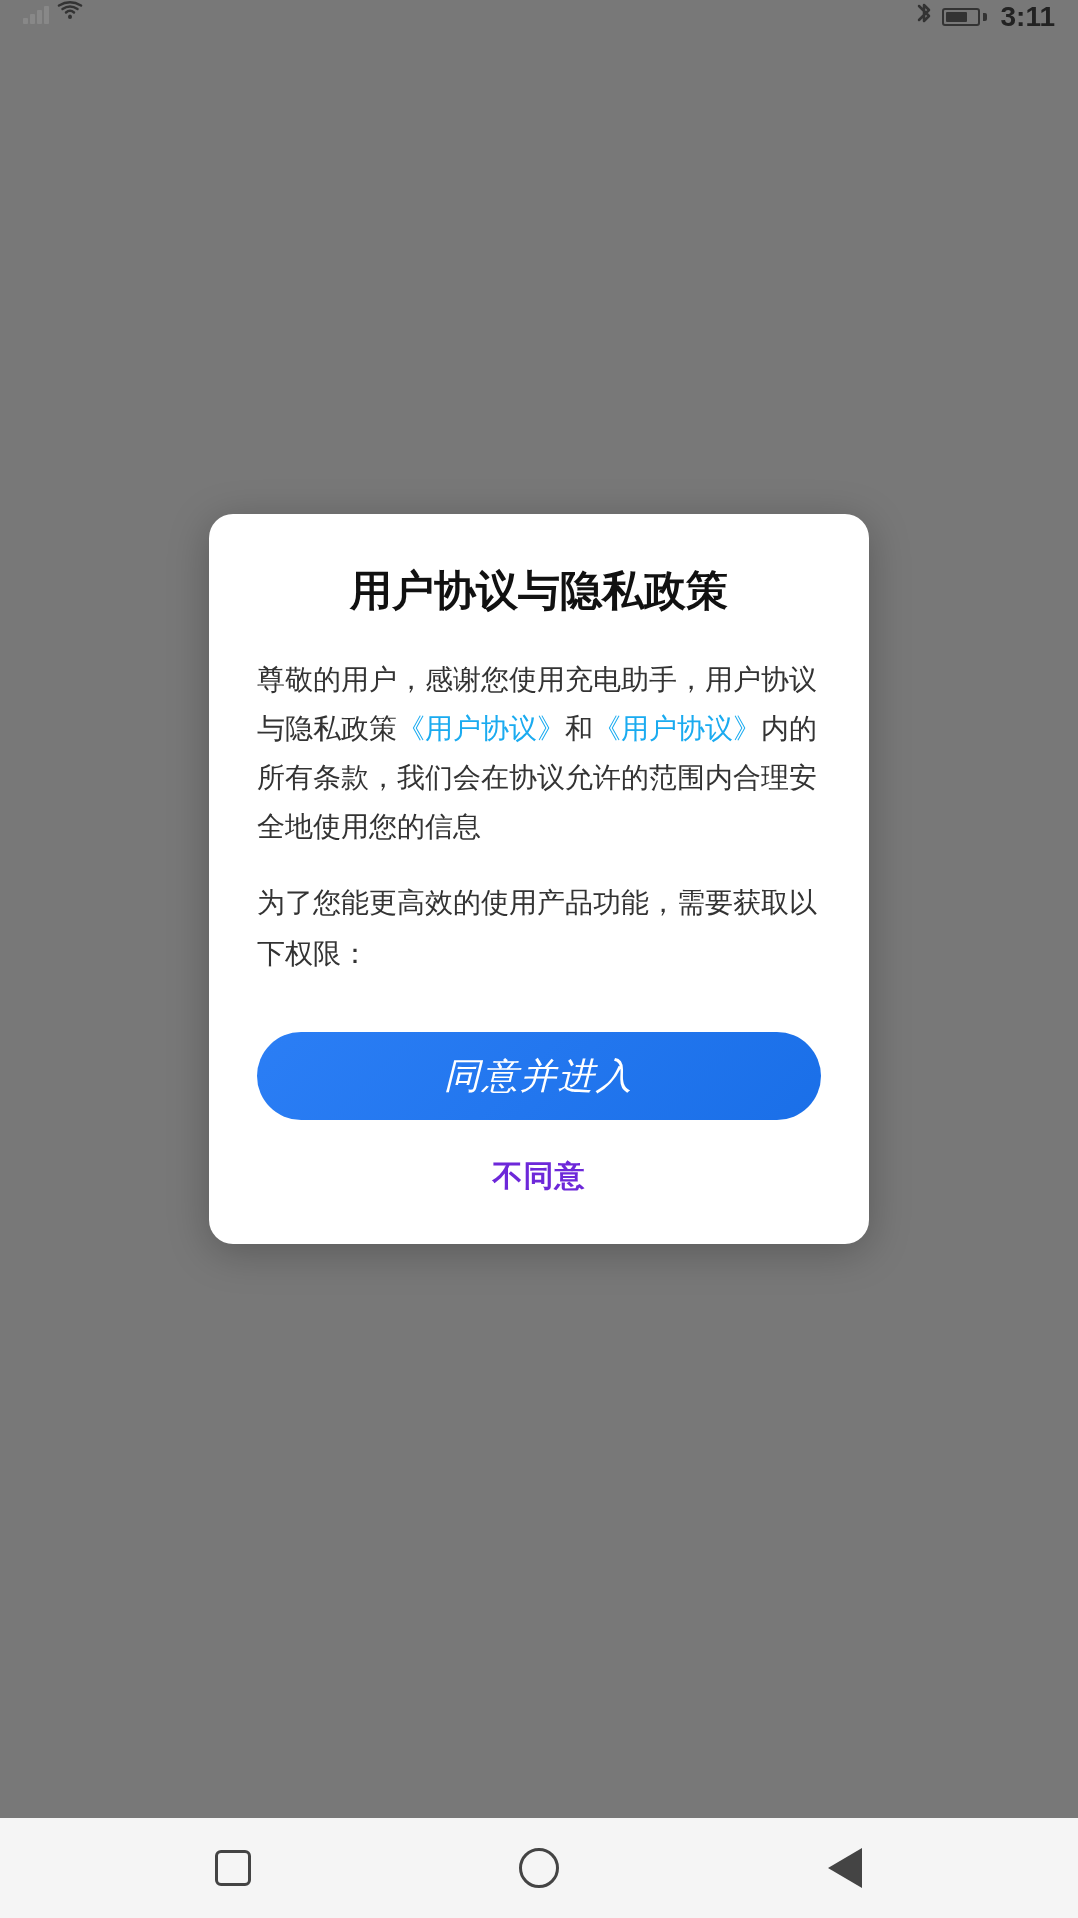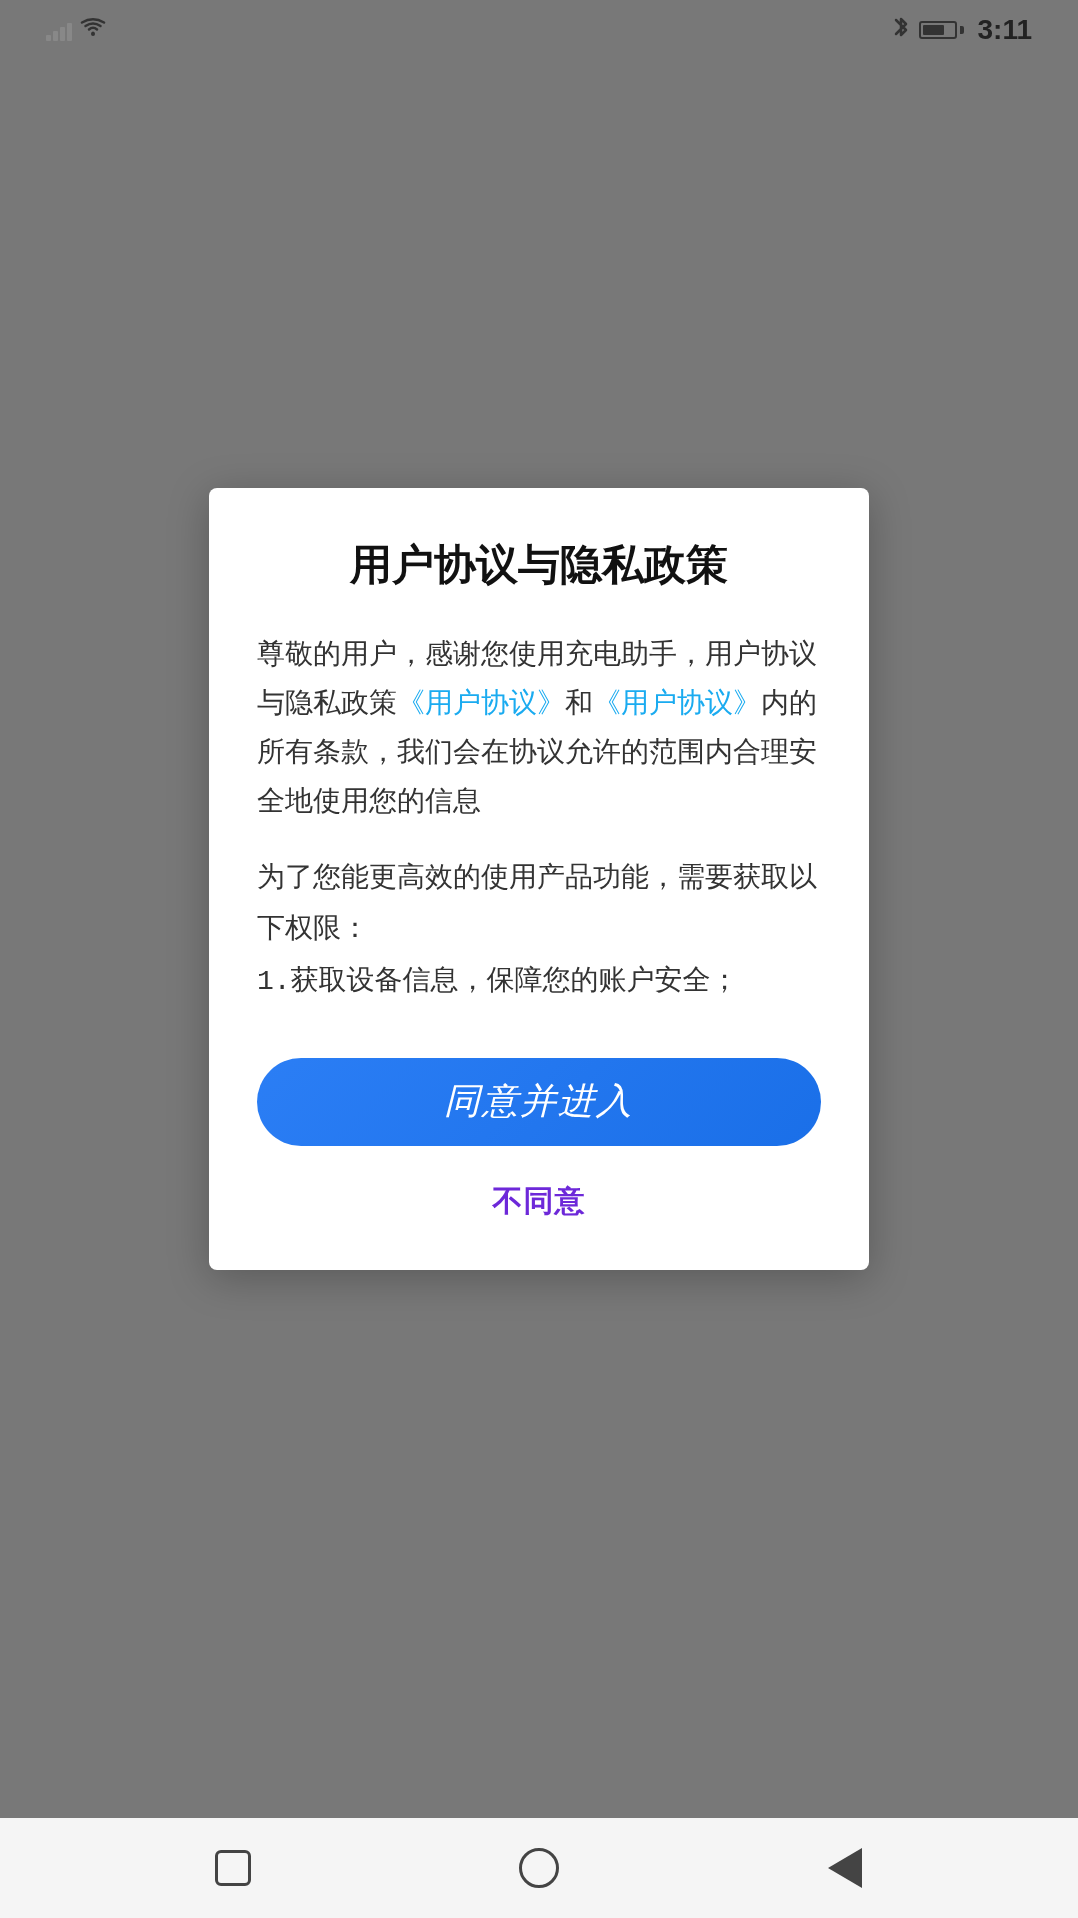--- a/index.html
+++ b/index.html
@@ -16,23 +16,23 @@
       font-family: 'PingFang SC', 'Microsoft YaHei', 'SimHei', sans-serif;
       position: relative;
       overflow: hidden;
     }
 
     
     .status-bar {
       width: 100%;
       height: 60px;
       display: flex;
-      align-items: center;
+      align-items: flex-start;
       justify-content: space-between;
-      padding: 0 46px;
+      padding: 0 23px;
       position: absolute;
       top: 0;
       left: 0;
       z-index: 10;
     }
 
     .status-bar-left {
       display: flex;
       align-items: center;
       gap: 8px;
@@ -114,21 +114,21 @@
       height: 100%;
       display: flex;
       align-items: center;
       justify-content: center;
     }
 
     
     .dialog {
       width: 660px;
       background: #ffffff;
-      border-radius: 8px;
+      border-radius: 24px;
       padding: 50px 48px 40px 48px;
       box-shadow: 0 8px 40px rgba(0,0,0,0.25);
       position: relative;
       top: -80px;
     }
 
     .dialog-title {
       font-size: 42px;
       font-weight: bold;
       color: #111111;
@@ -287,21 +287,20 @@
   <div class="dialog">
 
     <div class="dialog-title">用户协议与隐私政策</div>
 
     <div class="dialog-body">
       <span>尊敬的用户，感谢您使用充电助手，用户协议与隐私政策</span><span class="link-text">《用户协议》</span><span>和</span><span class="link-text">《用户协议》</span><span>内的所有条款，我们会在协议允许的范围内合理安全地使用您的信息</span>
     </div>
 
     <div class="dialog-permissions">
       <p>为了您能更高效的使用产品功能，需要获取以下权限：</p>
-      <p>1.获取设备信息，保障您的账户安全；</p>
     </div>
 
     <button class="agree-button">同意并进入</button>
 
     <button class="disagree-button">不同意</button>
 
   </div>
 </div>
 
 <div class="nav-bar">

